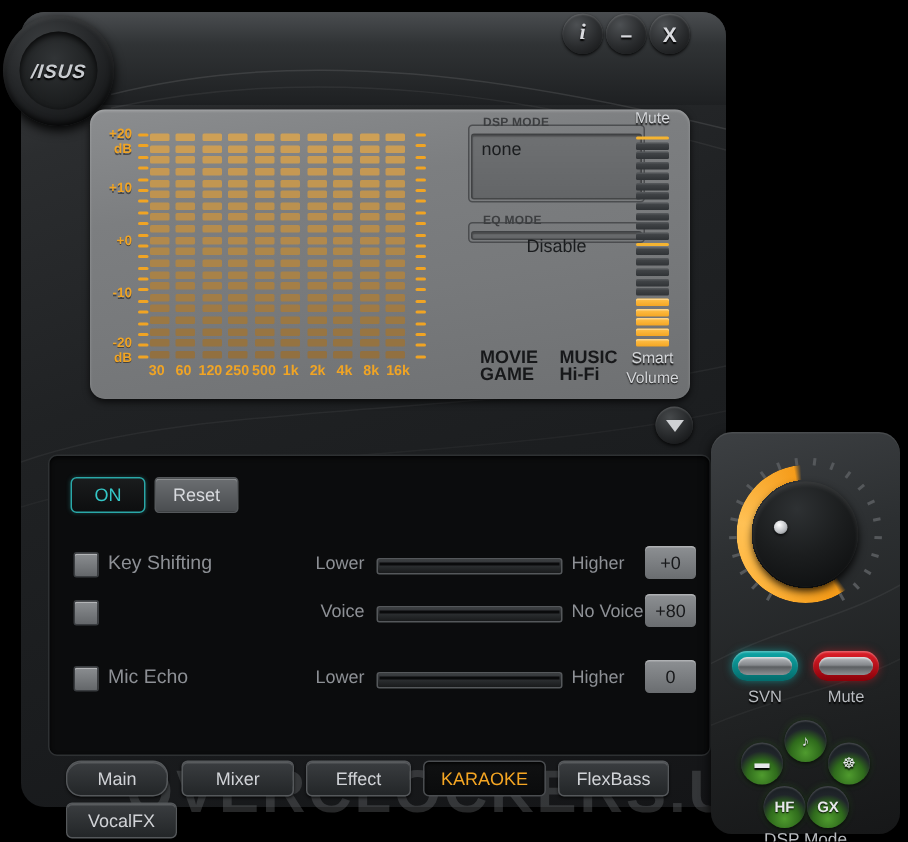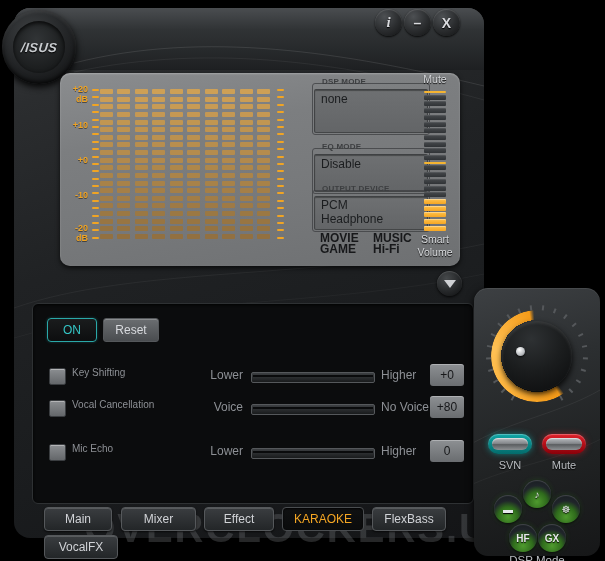--- a/index.html
+++ b/index.html
@@ -103,21 +103,21 @@
   .resetbtn{position:absolute;left:70px;top:14px;width:54px;height:22px;
     border:1px solid #55585b;border-radius:3px;
     background:linear-gradient(180deg,#6b6e71,#4a4d50);
     color:#d8dade;font-size:12px;display:flex;align-items:center;justify-content:center;
     cursor:pointer;box-shadow:inset 0 1px 0 rgba(255,255,255,.22);}
 
   .row{position:absolute;left:0;width:440px;height:26px;}
   .cbx{position:absolute;left:16px;top:4px;width:15px;height:15px;border-radius:2px;
     background:linear-gradient(180deg,#8b8e91,#64676a);
     border:1px solid #3a3d40;box-shadow:inset 0 1px 0 rgba(255,255,255,.35);cursor:pointer;}
-  .rlabel{position:absolute;left:39px;top:3px;color:#8d9095;font-size:10px;}
+  .rlabel{position:absolute;left:39px;top:3px;color:#8d9095;font-size:13px;}
   .slab-l{position:absolute;top:4px;color:#8d9095;font-size:12px;text-align:right;}
   .slab-r{position:absolute;top:4px;color:#8d9095;font-size:12px;}
   .slider{position:absolute;top:8px;width:122px;height:9px;
     background:linear-gradient(180deg,#3c3f42,#191b1c);
     border:1px solid #55585b;border-radius:2px;cursor:pointer;}
   .slider::after{content:"";position:absolute;left:1px;right:1px;top:2px;height:2px;
     background:#0a0b0c;display:block;}
   .valbox{position:absolute;top:0;width:34px;height:22px;border-radius:3px;
     background:linear-gradient(180deg,#8d9093,#6a6d70);
     color:#17181a;font-size:12px;display:flex;align-items:center;justify-content:center;
@@ -485,42 +485,46 @@
             <div class="seg" style="background: rgb(168, 130, 72);"></div>
             <div class="seg" style="background: rgb(165, 127, 71);"></div>
             <div class="seg" style="background: rgb(162, 125, 70);"></div>
             <div class="seg" style="background: rgb(159, 122, 69);"></div>
             <div class="seg" style="background: rgb(155, 120, 67);"></div>
             <div class="seg" style="background: rgb(152, 117, 66);"></div>
             <div class="seg" style="background: rgb(149, 115, 65);"></div>
             <div class="seg" style="background: rgb(146, 112, 64);"></div>
           </div>
         </div>
+      <div class="freqs" id="eq-freqs">
+          <span>30</span>
+          <span>60</span>
+          <span>120</span>
+          <span>250</span>
+          <span>500</span>
+          <span>1k</span>
+          <span>2k</span>
+          <span>4k</span>
+          <span>8k</span>
+          <span>16k</span>
+        </div>
     </div>
 
     <div class="fset" style="left:252px;top:10px;width:118px;height:52px;">
       <div class="frame"></div>
       <div class="leg">DSP MODE</div>
       <div class="fbox">none</div>
     </div>
 
-    <div class="fset" style="left:252px;top:75px;width:118px;height:46px;">
+    <div class="fset" style="left:252px;top:75px;width:118px;height:14px;text-align:center;">
       <div class="frame"></div>
       <div class="leg">EQ MODE</div>
       <div class="fbox">Disable</div>
     </div>
 
-    <div class="fset" style="left:252px;top:117px;width:118px;height:42px;">
-      <div class="frame"></div>
-      <div class="leg">OUTPUT DEVICE</div>
-      <div class="fbox" style="padding-top:1px;">
-        <div>PCM</div>
-        <div class="sel">Headphone</div>
-      </div>
-    </div>
 
     <div class="modes" style="left:260px;top:160px;">MOVIE</div>
     <div class="modes" style="left:260px;top:171px;">GAME</div>
     <div class="modes" style="left:313px;top:160px;">MUSIC</div>
     <div class="modes" style="left:313px;top:171px;">Hi-Fi</div>
   </div>
 
   <div class="volcol">
     <div class="vol-lab" style="position:absolute;top:0;">Mute</div>
     <div class="meter" id="vol-meter">
@@ -562,41 +566,40 @@
         <div class="row" style="top: 60px;">
           <div class="cbx"></div>
           <div class="rlabel">Key Shifting</div>
           <div class="slab-l" style="left: 150px; width: 60px;">Lower</div>
           <div class="slider" style="left: 218px;"></div>
           <div class="slab-r" style="left: 348px;">Higher</div>
           <div class="valbox" style="left: 397px;">+0</div>
         </div>
         <div class="row" style="top: 92px;">
           <div class="cbx"></div>
-          <div class="rlabel">Vocal Cancellation</div>
           <div class="slab-l" style="left: 150px; width: 60px;">Voice</div>
           <div class="slider" style="left: 218px;"></div>
           <div class="slab-r" style="left: 348px;">No Voice</div>
           <div class="valbox" style="left: 397px;">+80</div>
         </div>
         <div class="row" style="top: 136px;">
           <div class="cbx"></div>
           <div class="rlabel">Mic Echo</div>
           <div class="slab-l" style="left: 150px; width: 60px;">Lower</div>
           <div class="slider" style="left: 218px;"></div>
           <div class="slab-r" style="left: 348px;">Higher</div>
           <div class="valbox" style="left: 397px;">0</div>
         </div>
       </div>
   </div>
 
   <div class="wmark">OVERCLOCKERS.UA</div>
 
   <div class="tabs" id="tabbar">
-      <div class="tab" style="left: 0px; top: 0px; width: 66px;">Main</div>
+      <div class="tab" style="left: 0px; top: 0px; width: 66px; border-radius: 10px;">Main</div>
       <div class="tab" style="left: 77px; top: 0px; width: 73px;">Mixer</div>
       <div class="tab active" style="left: 238px; top: 0px; width: 80px;">KARAOKE</div>
       <div class="tab" style="left: 160px; top: 0px; width: 68px;">Effect</div>
       <div class="tab" style="left: 328px; top: 0px; width: 72px;">FlexBass</div>
       <div class="tab" style="left: 0px; top: 28px; width: 72px;">VocalFX</div>
     </div>
 
   <div class="knobmod">
     <svg class="swoosh" style="left:0;top:0;width:126px;height:268px;">
       <path d="M-10 160 C40 130 90 126 136 96" stroke="rgba(255,255,255,.06)" stroke-width="1" fill="none"></path>

